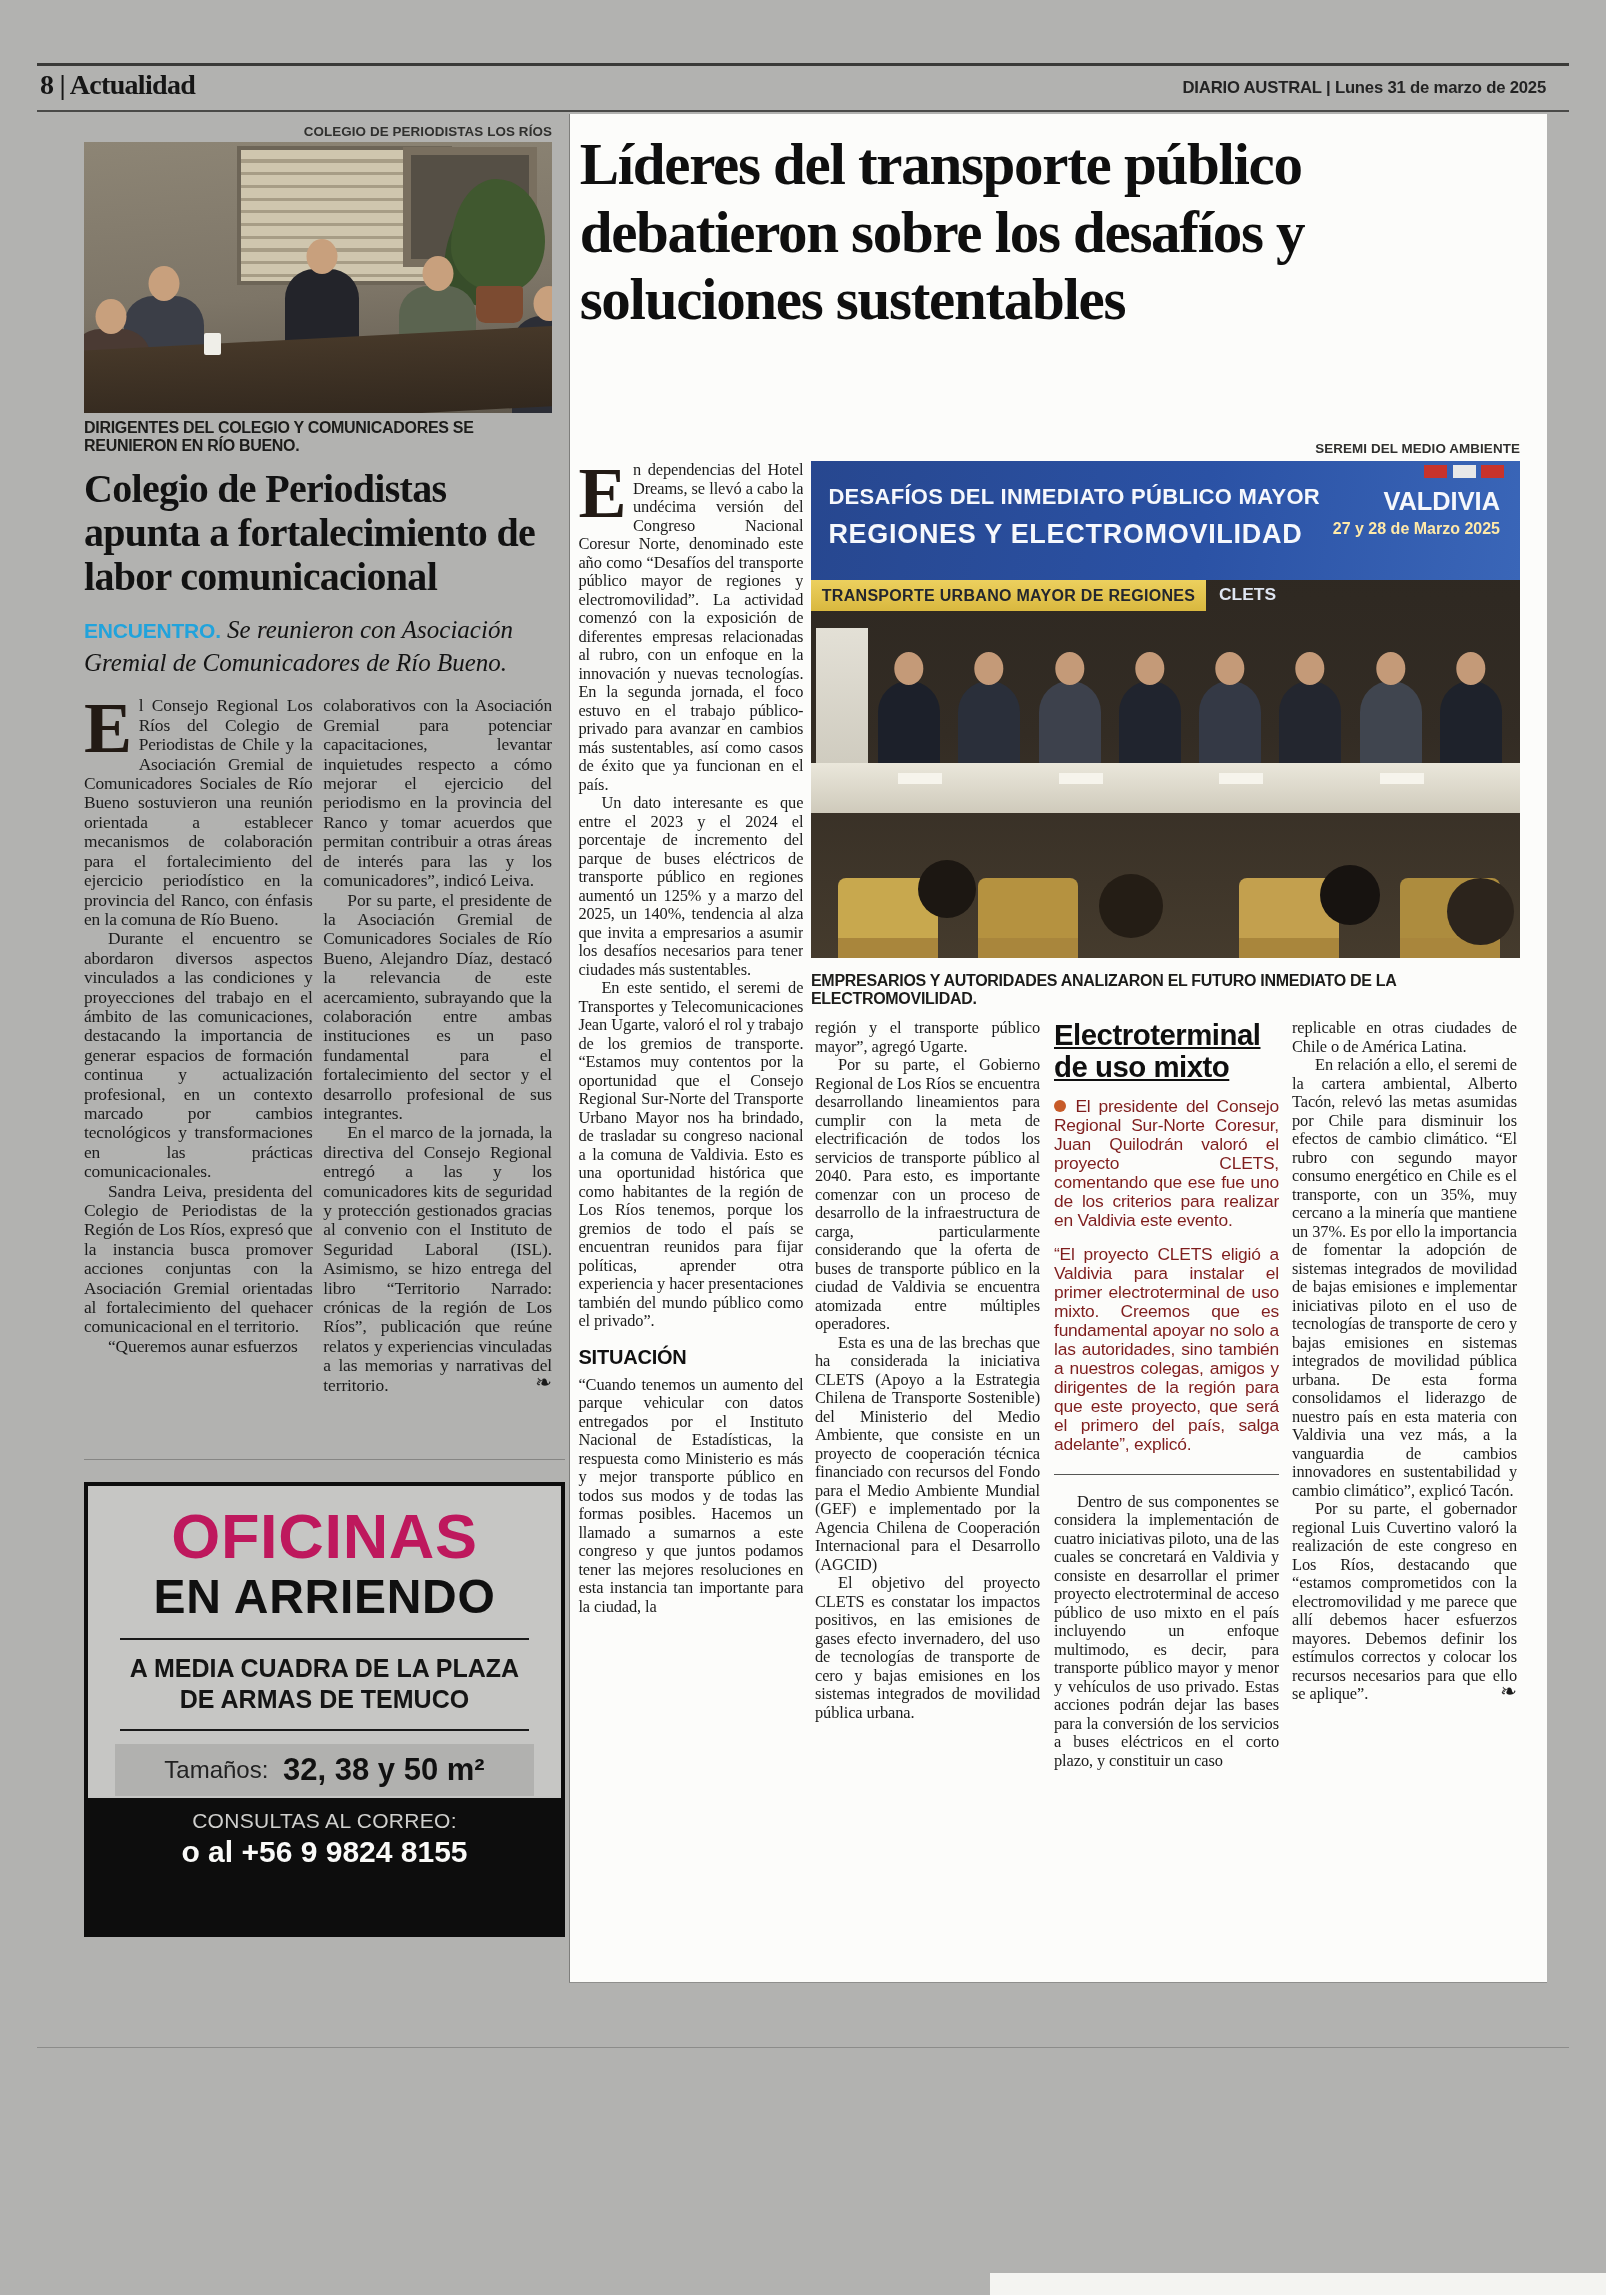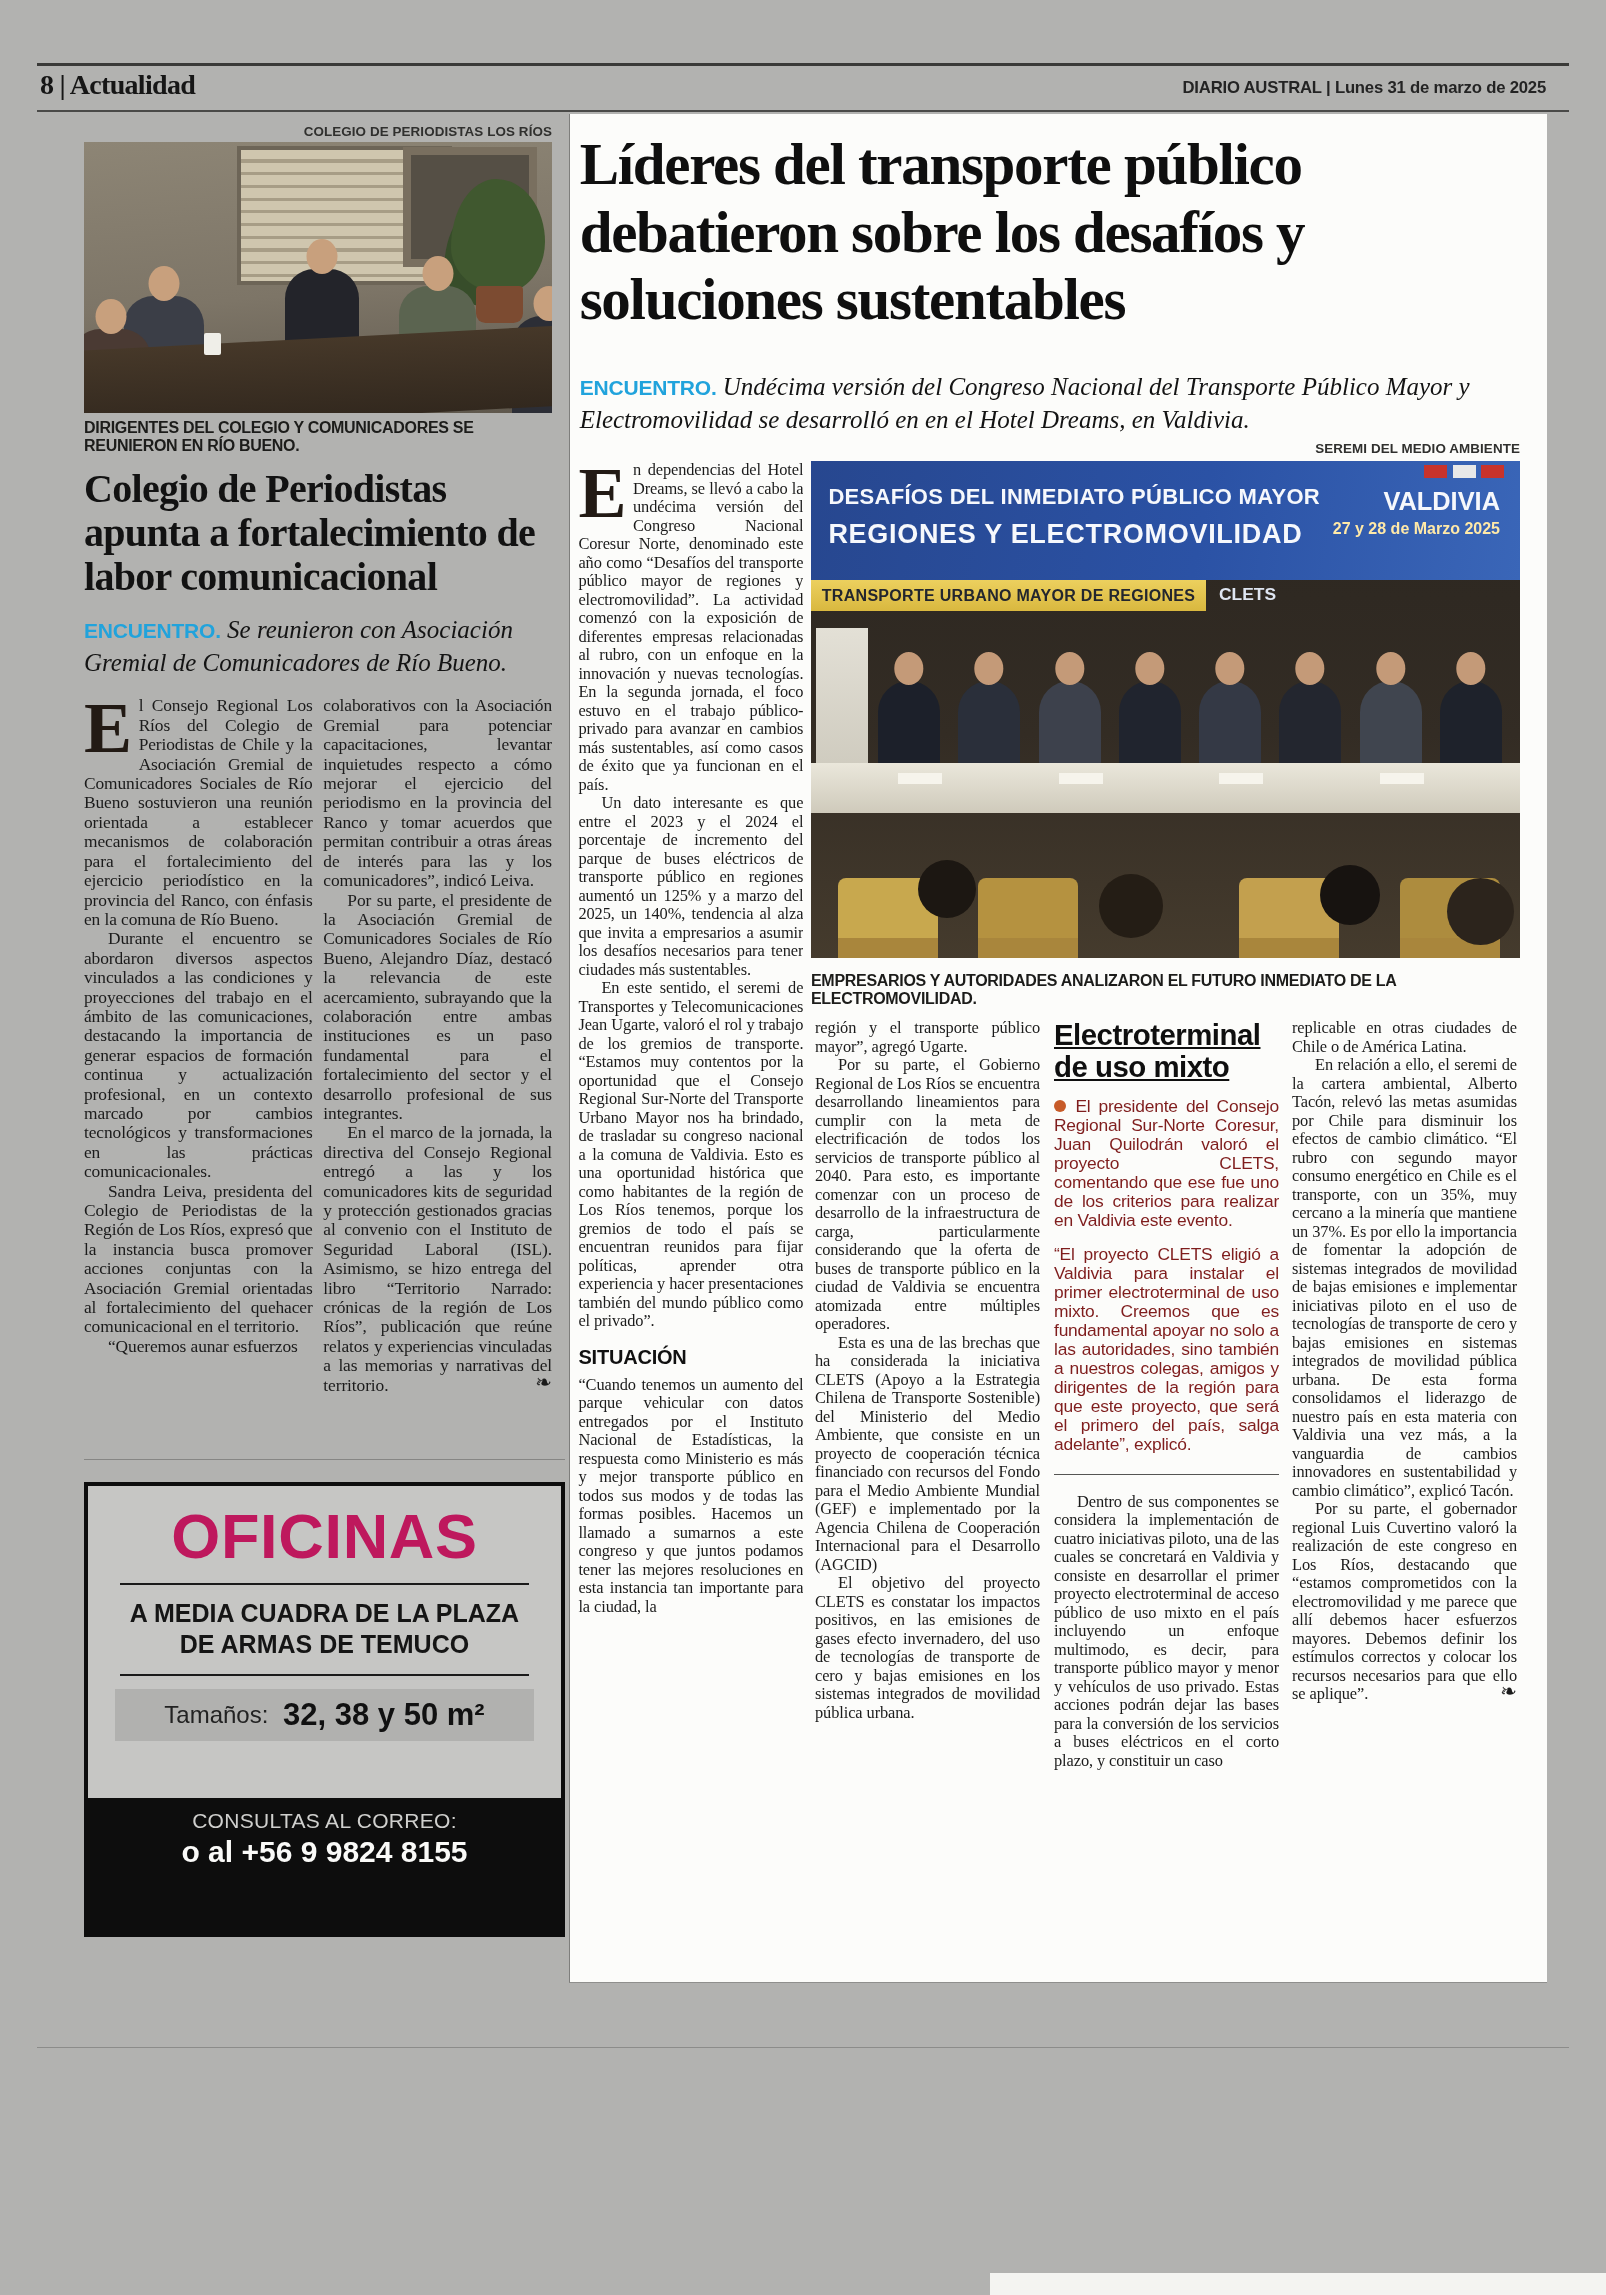--- a/index.html
+++ b/index.html
@@ -138,39 +138,39 @@
       <p>Por su parte, el presidente de la Asociación Gremial de Comunicadores Sociales de Río Bueno, Alejandro Díaz, destacó la relevancia de este acercamiento, subrayando que la colaboración entre ambas instituciones es un paso fundamental para el fortalecimiento del sector y el desarrollo profesional de sus integrantes.</p>
       <p><span>En el marco de la jornada, la directiva del Consejo Regional entregó a las y los comunicadores kits de seguridad y protección gestionados gracias al convenio con el Instituto de Seguridad Laboral (ISL). Asimismo, se hizo entrega del libro “Territorio Narrado: crónicas de la región de Los Ríos”, publicación que reúne relatos y experiencias vinculadas a las memorias y narrativas del territorio.</span><span class="endmark">❧</span></p>
     </div>
   </div>
 </div>
 
 <div class="sep-line"></div>
 
 <div class="ad">
   <div class="ad-t1">OFICINAS</div>
+  <div class="ad-t2">EN ARRIENDO</div>
   <div class="ad-rule"></div>
   <div class="ad-addr">
     <div>A MEDIA CUADRA DE LA PLAZA</div>
     <div>DE ARMAS DE TEMUCO</div>
   </div>
   <div class="ad-rule"></div>
   <div class="ad-band">
     <span class="lbl">Tamaños:</span>
     <span class="val">32, 38 y 50 m²</span>
   </div>
   <div class="ad-foot">
     <div class="c1">CONSULTAS AL CORREO:</div>
     <div class="c2">o al +56 9 9824 8155</div>
   </div>
 </div>
 
 <div class="art-main">
   <h1 class="hl-main" style="margin:0;">Líderes del transporte público debatieron sobre los desafíos y soluciones sustentables</h1>
-  <div class="kicker main-kicker"><span class="klabel">ENCUENTRO.</span><span> Undécima versión del Congreso Nacional del Transporte Público Mayor y Electromovilidad se desarrolló en en el Hotel Dreams, en Valdivia.</span></div>
   <div class="credit main-credit">SEREMI DEL MEDIO AMBIENTE</div>
 
   <div class="main-photo">
     <div class="mp-banner">
       <div class="mp-logos">
           <i></i>
           <i></i>
           <i></i>
         </div>
       <div class="mp-b1">DESAFÍOS DEL INMEDIATO PÚBLICO MAYOR</div>

